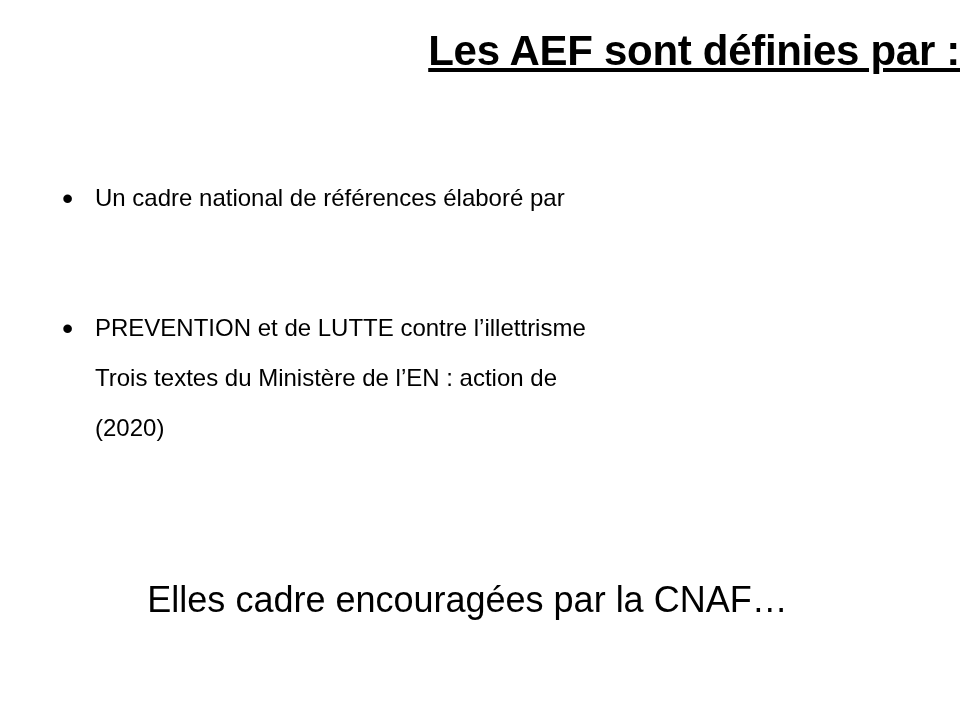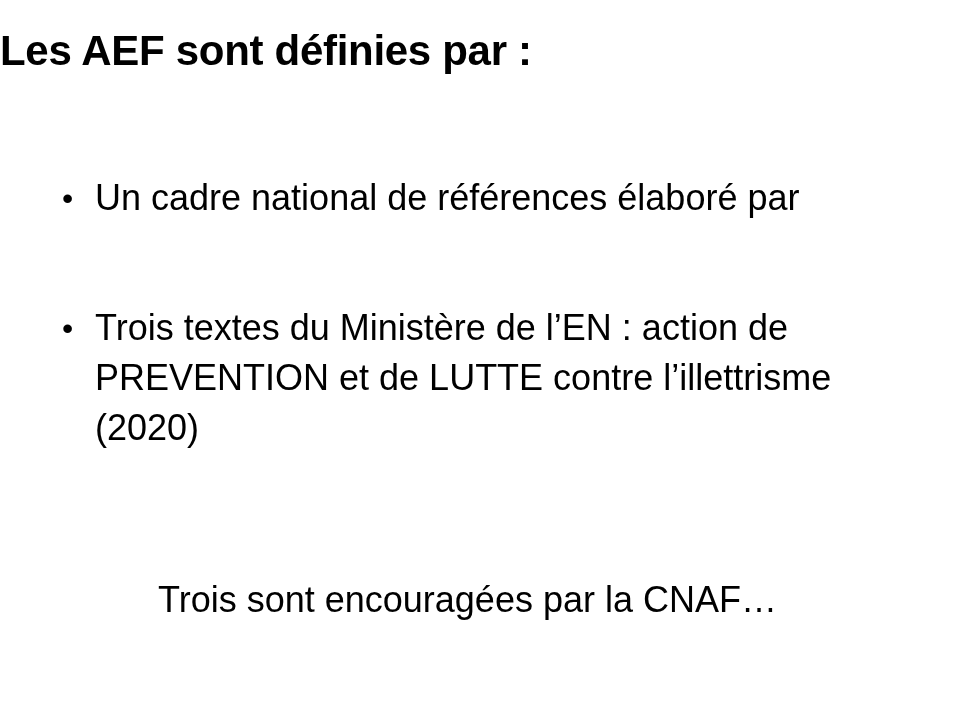--- a/index.html
+++ b/index.html
@@ -15,26 +15,27 @@
     overflow: hidden;
     font-family: "Liberation Sans", sans-serif;
     color: #000000;
   }
   .slide-title {
     position: absolute;
     top: 26px;
     left: 0;
     right: 0;
     margin: 0;
-    text-align: left;
+    text-align: right;
     font-size: 42px;
     line-height: 50px;
     font-weight: bold;
     letter-spacing: -0.3px;
     white-space: nowrap;
+    text-decoration: underline;
   }
   .slide-body {
     position: absolute;
     top: 173px;
     left: 62px;
     right: 30px;
   }
   .bullet-item {
     display: flex;
     align-items: flex-start;
@@ -45,21 +46,21 @@
   .bullet-marker {
     flex: none;
     width: 33px;
     font-size: 32px;
     line-height: 50px;
   }
   .bullet-lines {
     flex: 1 1 auto;
   }
   .bullet-line {
-    font-size: 36px;
+    font-size: 24px;
     line-height: 50px;
     white-space: nowrap;
   }
   .closing-line {
     position: absolute;
     top: 575px;
     left: 0;
     right: 25px;
     text-align: center;
     font-size: 36px;
@@ -79,23 +80,23 @@
     <div class="bullet-item">
       <span class="bullet-marker">•</span>
       <div class="bullet-lines">
         <div class="bullet-line">Un cadre national de références élaboré par</div>
       </div>
     </div>
 
     <div class="bullet-item">
       <span class="bullet-marker">•</span>
       <div class="bullet-lines">
+        <div class="bullet-line">PREVENTION et de LUTTE contre l’illettrisme</div>
         <div class="bullet-line">Trois textes du Ministère de l’EN : action de</div>
-        <div class="bullet-line">PREVENTION et de LUTTE contre l’illettrisme</div>
         <div class="bullet-line">(2020)</div>
       </div>
     </div>
 
   </div>
 
-  <div class="closing-line">Trois sont encouragées par la CNAF…</div>
+  <div class="closing-line">Elles cadre encouragées par la CNAF…</div>
 
 </div>
 
 </body></html>

